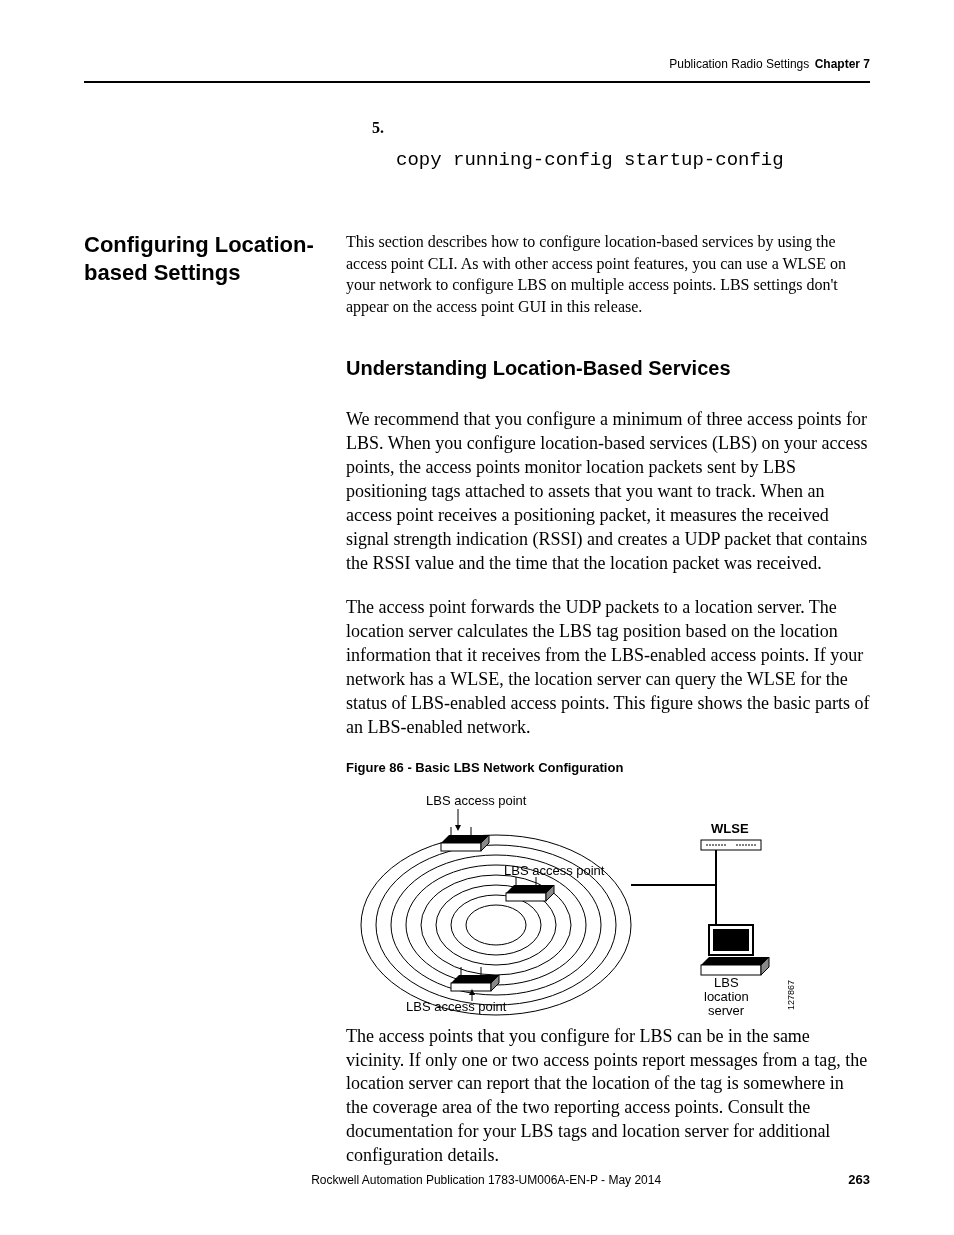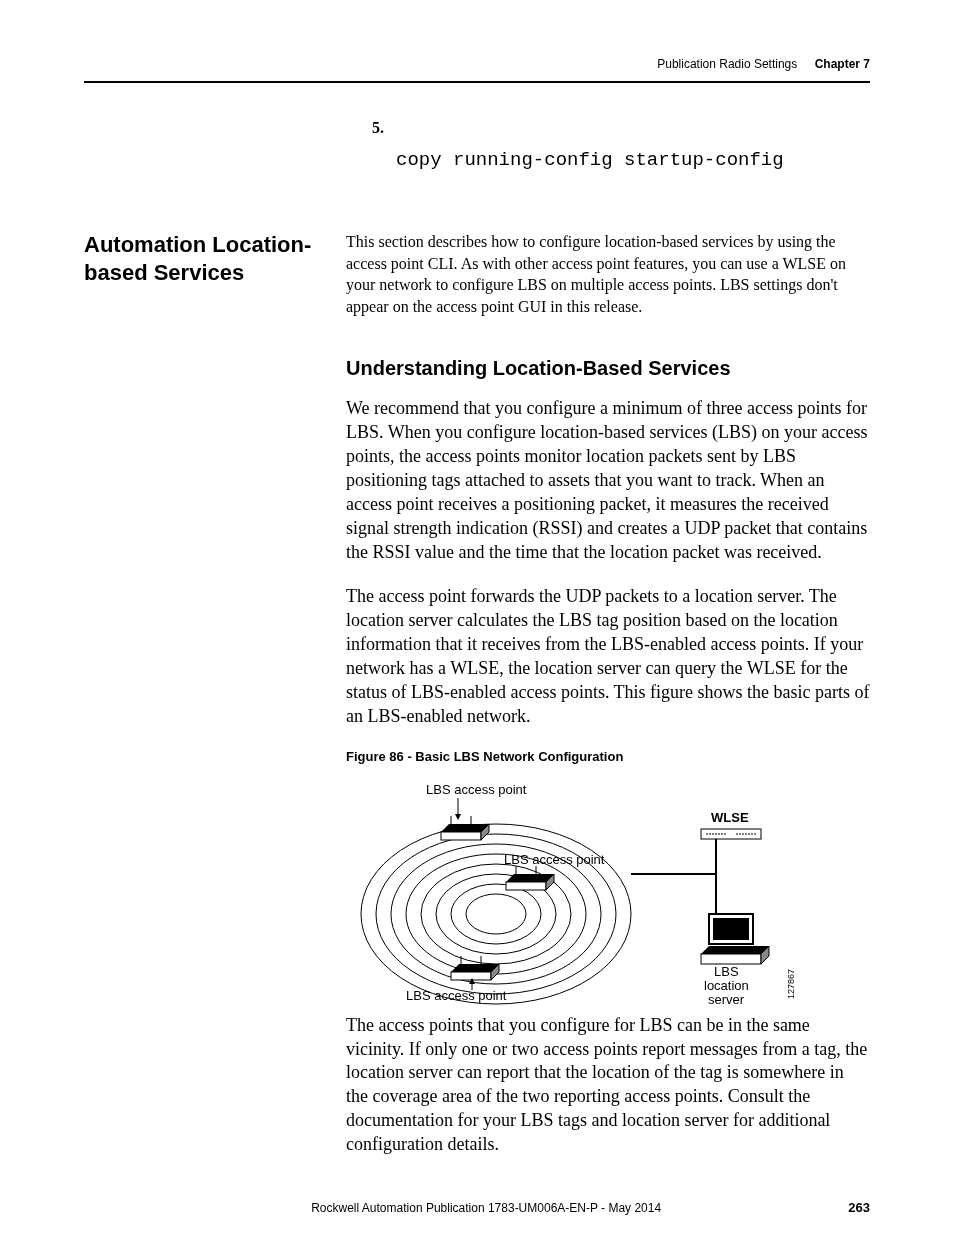--- a/index.html
+++ b/index.html
@@ -18,21 +18,21 @@
   .running-header {
     text-align: right;
     font-family: Arial, Helvetica, sans-serif;
     font-size: 12px;
     padding-bottom: 10px;
     border-bottom: 2px solid #000;
     margin-bottom: 36px;
   }
   .running-header .chap {
     font-weight: bold;
-    margin-left: 14px;
+    margin-left: 2px;
   }
   .content-area {
     margin-left: 262px;
   }
   .step-line {
     display: flex;
     margin-left: 26px;
     margin-bottom: 12px;
   }
   .step-num {
@@ -64,42 +64,42 @@
     padding-right: 18px;
   }
   .section-intro {
     font-size: 16px;
     line-height: 1.35;
   }
   .sub-heading {
     font-family: Arial, Helvetica, sans-serif;
     font-weight: bold;
     font-size: 20px;
-    margin-bottom: 17px;
+    margin-bottom: 28px;
   }
   .body-para {
     font-size: 18px;
     line-height: 1.33;
     margin-bottom: 20px;
   }
   .fig-caption {
     font-family: Arial, Helvetica, sans-serif;
     font-weight: bold;
     font-size: 13px;
     margin-top: 4px;
     margin-bottom: 10px;
   }
   .fig-box {
   }
   .fig-svg {
     display: block;
   }
   .footer {
     position: absolute;
-    bottom: 20px;
+    bottom: 48px;
     left: 84px;
     right: 84px;
     display: flex;
     justify-content: space-between;
     align-items: baseline;
     font-family: Arial, Helvetica, sans-serif;
     font-size: 12px;
   }
   .footer-center { flex: 1; text-align: center; }
   .footer-right { font-weight: bold; font-size: 13px; }
@@ -115,21 +115,21 @@
   </div>
 
   <div class="content-area">
     <div class="step-line">
       <div class="step-num">5.</div>
     </div>
     <div class="code-line">copy running-config startup-config</div>
   </div>
 
   <div class="section-row">
-    <div class="section-heading">Automation Location-based Services</div>
+    <div class="section-heading">Configuring Location-based Settings</div>
     <div class="section-intro">This section describes how to configure location-based services by using the access point CLI. As with other access point features, you can use a WLSE on your network to configure LBS on multiple access points. LBS settings don't appear on the access point GUI in this release.</div>
   </div>
 
   <div class="content-area">
     <div class="sub-heading">Understanding Location-Based Services</div>
     <p class="body-para">We recommend that you configure a minimum of three access points for LBS. When you configure location-based services (LBS) on your access points, the access points monitor location packets sent by LBS positioning tags attached to assets that you want to track. When an access point receives a positioning packet, it measures the received signal strength indication (RSSI) and creates a UDP packet that contains the RSSI value and the time that the location packet was received.</p>
     <p class="body-para">The access point forwards the UDP packets to a location server. The location server calculates the LBS tag position based on the location information that it receives from the LBS-enabled access points. If your network has a WLSE, the location server can query the WLSE for the status of LBS-enabled access points. This figure shows the basic parts of an LBS-enabled network.</p>
 
     <div class="fig-caption">Figure 86 - Basic LBS Network Configuration</div>
 

